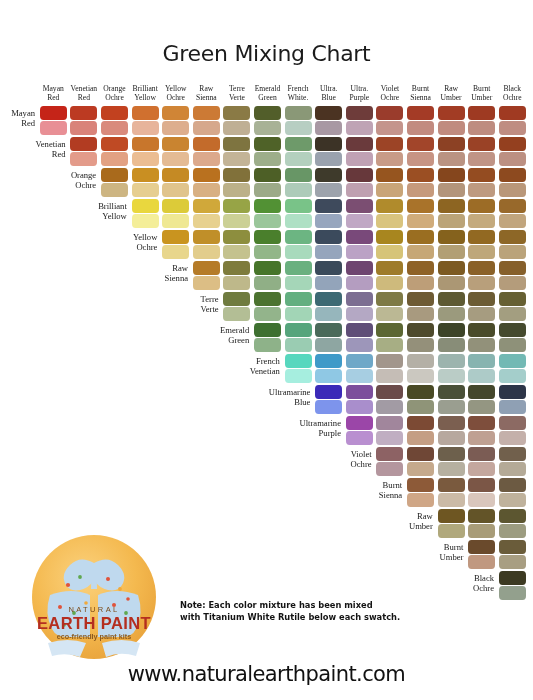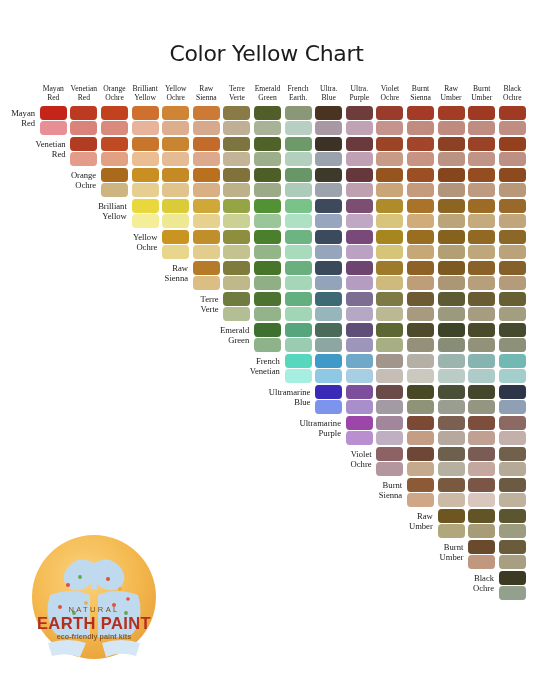--- a/index.html
+++ b/index.html
@@ -59,21 +59,21 @@
 
   
   .logo{position:absolute;left:30px;top:533px;width:128px;height:128px;}
   .logo svg{display:block;width:128px;height:128px;}
 </style>
 </head>
 <body>
 
 <div id="sheet">
 
-  <div class="title2">Color Yellow Chart</div>
+  <div class="title2">Green Mixing Chart</div>
 
   <div id="colheads">
       <div class="colhead" style="left: 31.3px; top: 84px; width: 44px;">
         <div>Mayan</div>
         <div>Red</div>
       </div>
       <div class="colhead" style="left: 61.9px; top: 84px; width: 44px;">
         <div>Venetian</div>
         <div>Red</div>
       </div>
@@ -96,21 +96,21 @@
       <div class="colhead" style="left: 214.9px; top: 84px; width: 44px;">
         <div>Terre</div>
         <div>Verte</div>
       </div>
       <div class="colhead" style="left: 245.5px; top: 84px; width: 44px;">
         <div>Emerald</div>
         <div>Green</div>
       </div>
       <div class="colhead" style="left: 276.1px; top: 84px; width: 44px;">
         <div>French</div>
-        <div>Earth.</div>
+        <div>White.</div>
       </div>
       <div class="colhead" style="left: 306.7px; top: 84px; width: 44px;">
         <div>Ultra.</div>
         <div>Blue</div>
       </div>
       <div class="colhead" style="left: 337.3px; top: 84px; width: 44px;">
         <div>Ultra.</div>
         <div>Purple</div>
       </div>
       <div class="colhead" style="left: 367.9px; top: 84px; width: 44px;">
@@ -740,20 +740,24 @@
       <div class="cell" style="left: 498.8px; top: 540px; width: 27px; height: 31px;">
         <div class="sw top" style="height: 13.6px; background: rgb(106, 92, 58);"></div>
         <div class="sw bot" style="height: 13.6px; background: rgb(168, 158, 130); bottom: 2.2px;"></div>
       </div>
       <div class="cell" style="left: 498.8px; top: 571px; width: 27px; height: 31px;">
         <div class="sw top" style="height: 13.6px; background: rgb(60, 58, 34);"></div>
         <div class="sw bot" style="height: 13.6px; background: rgb(147, 160, 141); bottom: 2.2px;"></div>
       </div>
     </div>
 
+  <div class="note">
+    <div>Note: Each color mixture has been mixed</div>
+    <div>with Titanium White Rutile below each swatch.</div>
+  </div>
 
   <div class="logo">
     <svg viewBox="0 0 128 128" xmlns="http://www.w3.org/2000/svg">
       <defs>
         <radialGradient id="gd" cx="42%" cy="34%" r="72%">
           <stop offset="0%" stop-color="#FBD27E"></stop>
           <stop offset="58%" stop-color="#F4B94F"></stop>
           <stop offset="100%" stop-color="#E8A23A"></stop>
         </radialGradient>
       </defs>
@@ -780,13 +784,14 @@
           <circle cx="98" cy="66" r="1.8" fill="#E0533A"></circle>
       </g>
       <text x="64" y="79" text-anchor="middle" font-family="Liberation Sans, sans-serif" font-size="7.5" letter-spacing="2.4" fill="#7A4A18" id="lg-top">NATURAL</text>
       <text x="64" y="96" text-anchor="middle" font-family="Liberation Sans, sans-serif" font-size="16.5" font-weight="bold" letter-spacing="0.4" fill="#B42E20" id="lg-main">EARTH PAINT</text>
       <text x="64" y="106" text-anchor="middle" font-family="Liberation Sans, sans-serif" font-size="7.2" font-weight="bold" fill="#8A5A20" id="lg-tag">eco-friendly paint kits</text>
       <path d="M18 110 q20 -6 38 0 l-6 14 q-14 -5 -28 -1 z" fill="#D5E6F4"></path>
       <path d="M72 110 q20 -6 38 0 l-4 13 q-16 -5 -30 1 z" fill="#D5E6F4"></path>
     </svg>
   </div>
 
+  <div class="url">www.naturalearthpaint.com</div>
 </div>
 
 </body></html>

